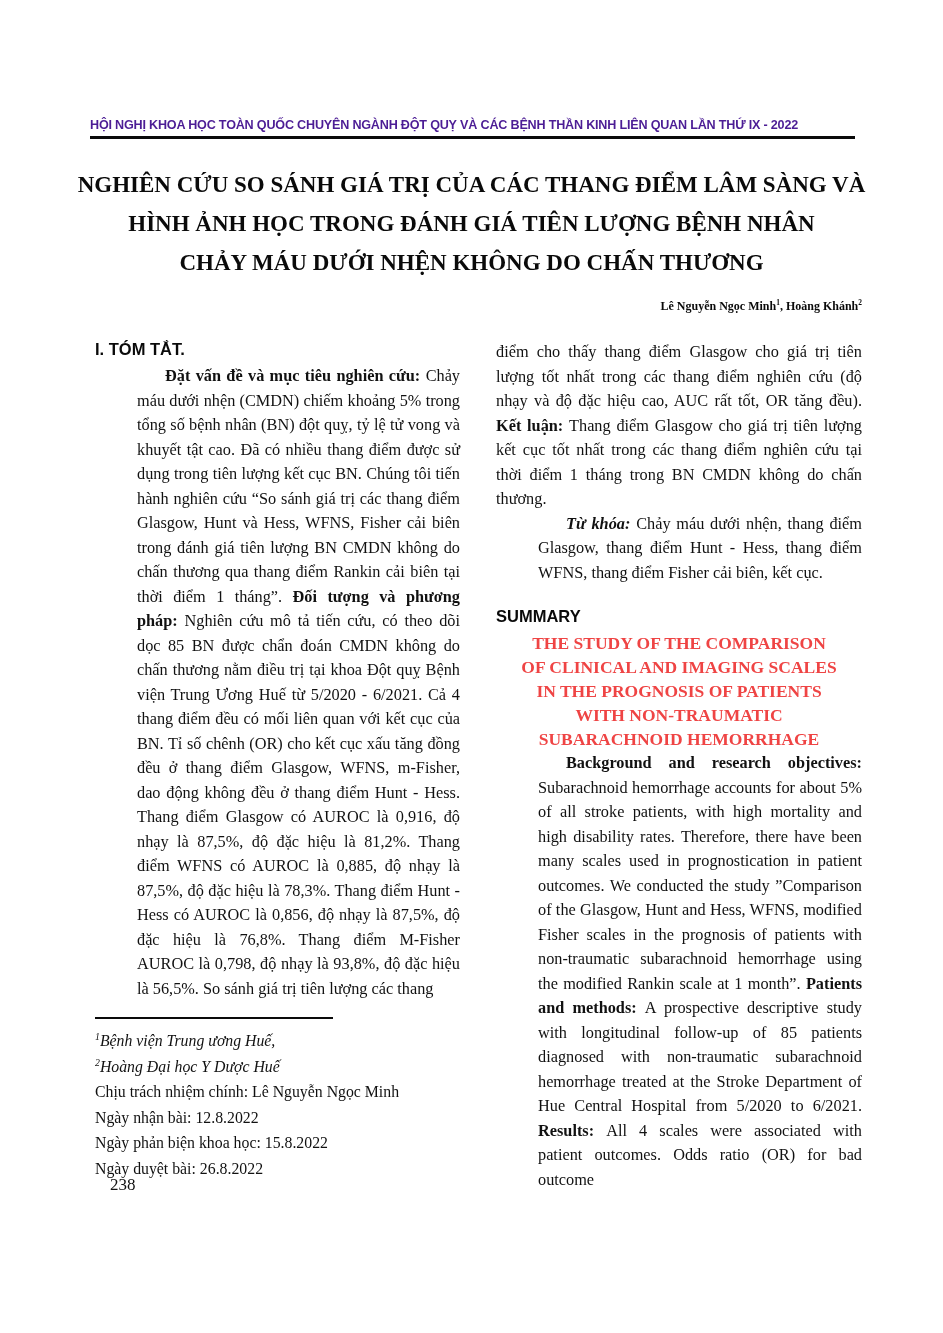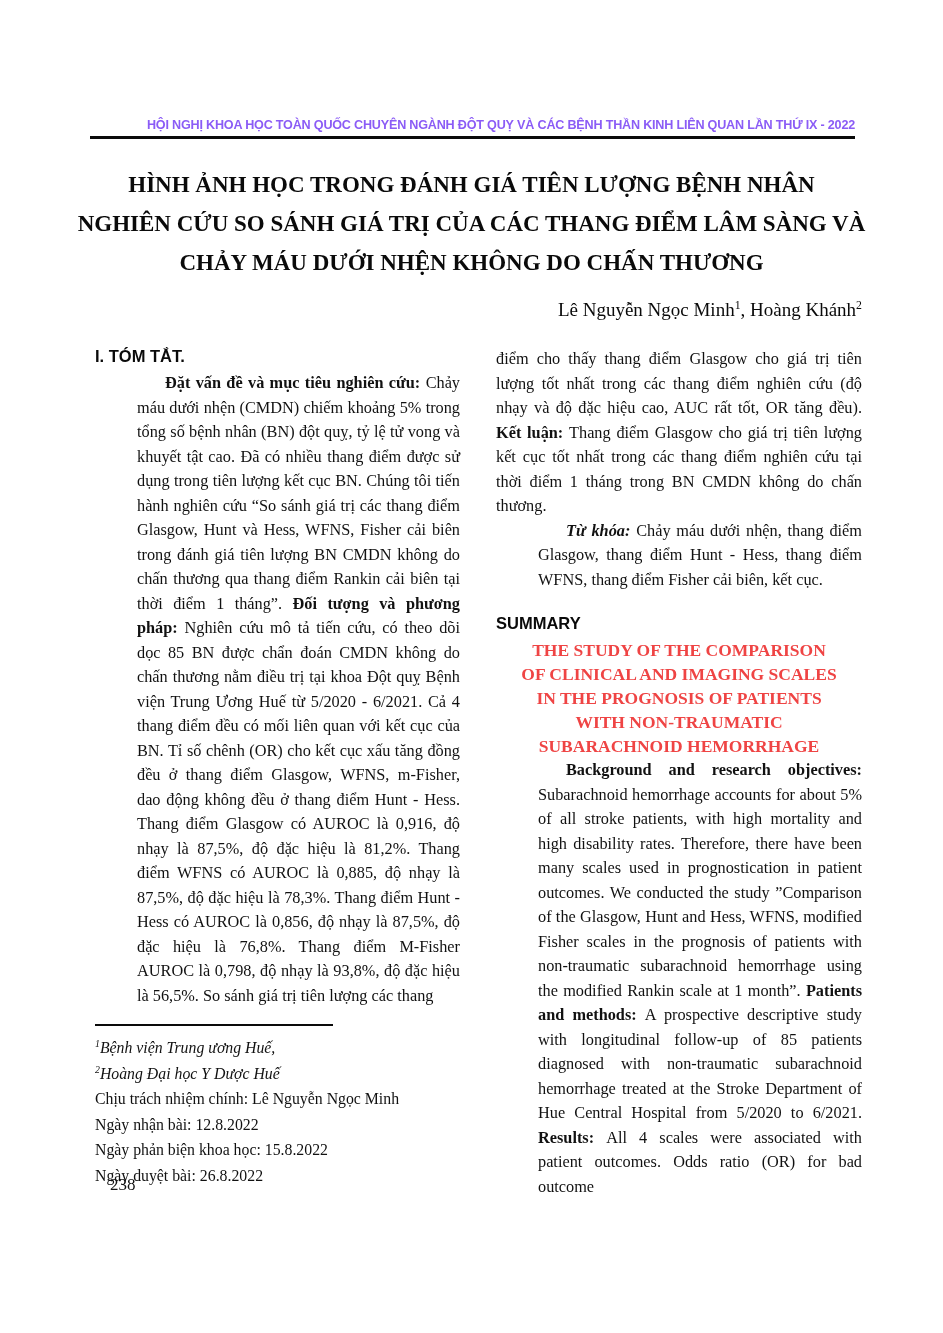--- a/index.html
+++ b/index.html
@@ -16,47 +16,47 @@
     color: #111111;
     font-family: "Liberation Serif", "DejaVu Serif", serif;
     overflow: hidden;
     box-sizing: border-box;
   }
   
   .running-head {
     padding: 118px 88px 0 90px;
   }
   .conf-line {
-    text-align: right;
+    text-align: left;
     font-family: "Liberation Sans", "DejaVu Sans", sans-serif;
     font-weight: bold;
     font-size: 12.6px;
     letter-spacing: -0.2px;
     white-space: nowrap;
-    color: #8b5cf6;
+    color: #4c1d95;
   }
   .head-rule {
     margin-top: 4px;
     height: 3px;
     background: #0a0a0a;
   }
   
   .paper-title {
     margin: 26px 70px 0 70px;
     text-align: center;
     font-weight: bold;
     font-size: 23px;
     line-height: 39px;
     color: #0a0a0a;
   }
   .authors {
     margin: 17px 81px 0 95px;
     text-align: right;
-    font-weight: normal;
-    font-size: 19px;
+    font-weight: bold;
+    font-size: 12px;
     color: #0a0a0a;
   }
   sup { font-size: 0.62em; line-height: 0; }
   
   .columns {
     display: flex;
     gap: 36px;
     padding: 26px 81px 0 95px;
     box-sizing: border-box;
   }
@@ -114,22 +114,22 @@
 <body>
 
 <div class="page">
 
   <div class="running-head">
     <div class="conf-line">HỘI NGHỊ KHOA HỌC TOÀN QUỐC CHUYÊN NGÀNH ĐỘT QUỴ VÀ CÁC BỆNH THẦN KINH LIÊN QUAN LẦN THỨ IX - 2022</div>
     <div class="head-rule"></div>
   </div>
 
   <div class="paper-title">
+    <div>NGHIÊN CỨU SO SÁNH GIÁ TRỊ CỦA CÁC THANG ĐIỂM LÂM SÀNG VÀ</div>
     <div>HÌNH ẢNH HỌC TRONG ĐÁNH GIÁ TIÊN LƯỢNG BỆNH NHÂN</div>
-    <div>NGHIÊN CỨU SO SÁNH GIÁ TRỊ CỦA CÁC THANG ĐIỂM LÂM SÀNG VÀ</div>
     <div>CHẢY MÁU DƯỚI NHỆN KHÔNG DO CHẤN THƯƠNG</div>
   </div>
 
   <div class="authors"><span>Lê Nguyễn Ngọc Minh</span><sup>1</sup><span>, Hoàng Khánh</span><sup>2</sup></div>
 
   <div class="columns">
 
     <div class="col col-left">
       <h2 class="section-heading">I. TÓM TẮT.</h2>
       <p class="body-par indent"><span style="font-weight: bold;">Đặt vấn đề và mục tiêu nghiên cứu: </span><span>Chảy máu dưới nhện (CMDN) chiếm khoảng 5% trong tổng số bệnh nhân (BN) đột quỵ, tỷ lệ tử vong và khuyết tật cao. Đã có nhiều thang điểm được sử dụng trong tiên lượng kết cục BN. Chúng tôi tiến hành nghiên cứu “So sánh giá trị các thang điểm Glasgow, Hunt và Hess, WFNS, Fisher cải biên trong đánh giá tiên lượng BN CMDN không do chấn thương qua thang điểm Rankin cải biên tại thời điểm 1 tháng”. </span><span style="font-weight: bold;">Đối tượng và phương pháp: </span><span>Nghiên cứu mô tả tiến cứu, có theo dõi dọc 85 BN được chẩn đoán CMDN không do chấn thương nằm điều trị tại khoa Đột quỵ Bệnh viện Trung Ương Huế từ 5/2020 - 6/2021. Cả 4 thang điểm đều có mối liên quan với kết cục của BN. Tỉ số chênh (OR) cho kết cục xấu tăng đồng đều ở thang điểm Glasgow, WFNS, m-Fisher, dao động không đều ở thang điểm Hunt - Hess. Thang điểm Glasgow có AUROC là 0,916, độ nhạy là 87,5%, độ đặc hiệu là 81,2%. Thang điểm WFNS có AUROC là 0,885, độ nhạy là 87,5%, độ đặc hiệu là 78,3%. Thang điểm Hunt - Hess có AUROC là 0,856, độ nhạy là 87,5%, độ đặc hiệu là 76,8%. Thang điểm M-Fisher AUROC là 0,798, độ nhạy là 93,8%, độ đặc hiệu là 56,5%. So sánh giá trị tiên lượng các thang</span></p>

